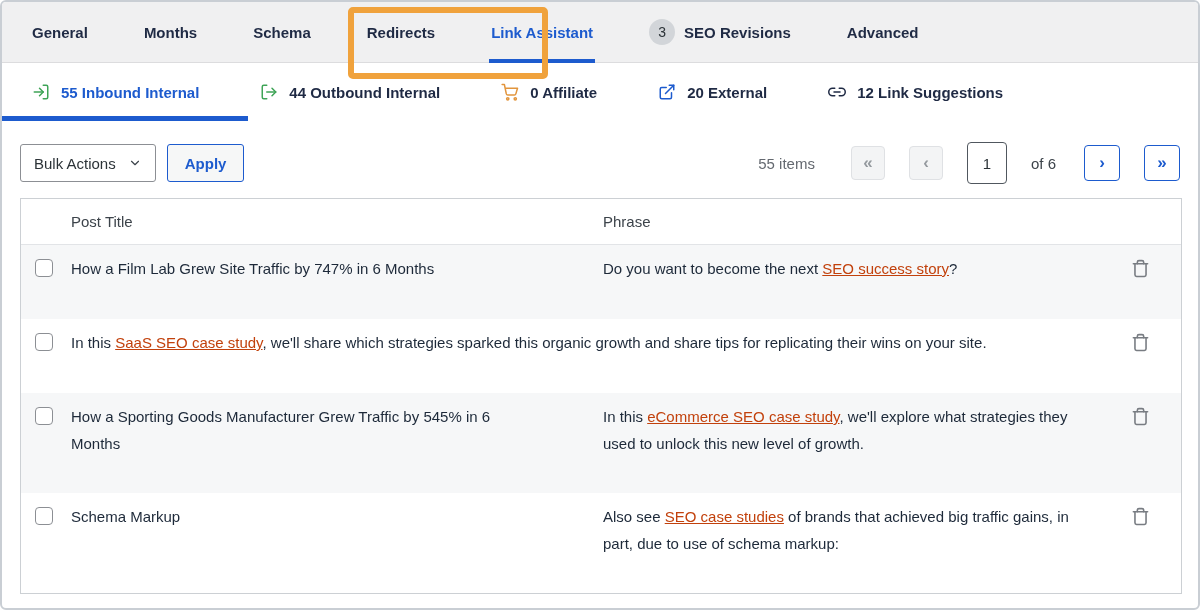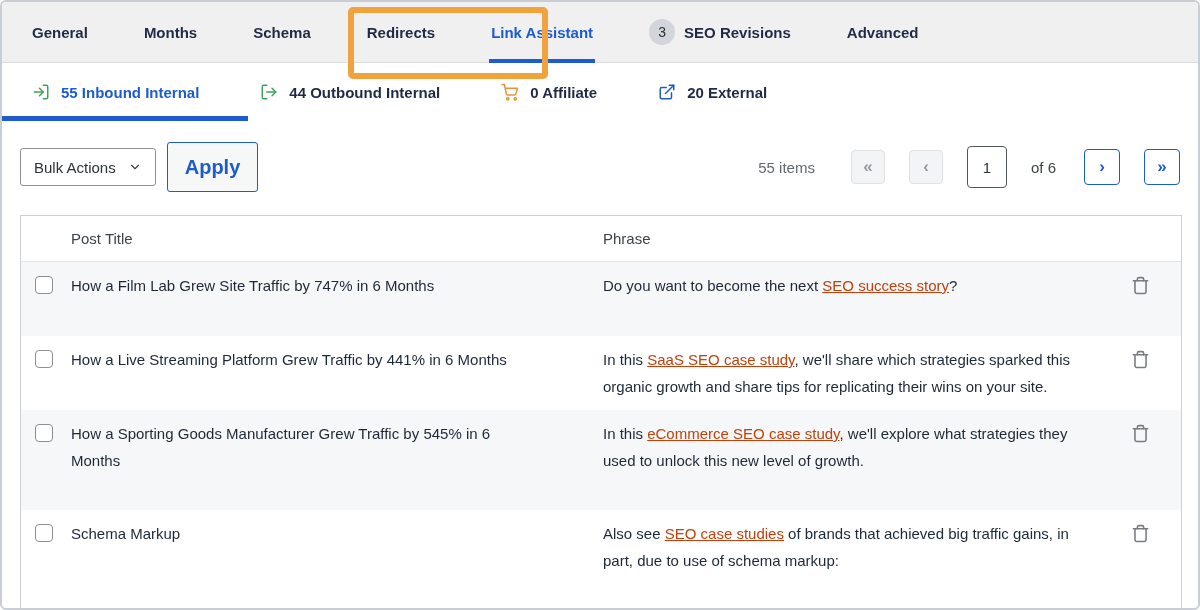--- a/index.html
+++ b/index.html
@@ -57,23 +57,23 @@
     padding:21px 18px 0 18px;
   }
   .toolbar-left { display:flex; align-items:center; }
   .bulk-select {
     display:flex; align-items:center; gap:12px; height:38px; padding:0 13px;
     background:#fff; border:1px solid #8c8f94; border-radius:3px;
     font-family:inherit; font-size:15px; color:#2c3338; cursor:pointer;justify-content:flex-end;
   }
   .bulk-select .icon { display:flex; color:#3c434a; }
   .apply-btn {
-    height:50px; padding:0 17px; margin-left:11px; cursor:pointer;
+    height:38px; padding:0 17px; margin-left:11px; cursor:pointer;
     background:#f6f7f7; border:1px solid #1d5bce; border-radius:3px;
-    font-family:inherit; font-size:20px; font-weight:700; color:#1d5bce;
+    font-family:inherit; font-size:15px; font-weight:700; color:#1d5bce;
   }
   .pager { display:flex; align-items:center; gap:24px; }
   .items-count { font-size:15px; color:#646970; margin-right:12px; }
   .page-btn {
     display:flex; align-items:center; justify-content:center; cursor:pointer;
     font-family:inherit; font-size:17px; font-weight:700; border-radius:4px;
   }
   .page-btn.disabled {
     width:34px; height:34px; background:#f3f4f5; border:1px solid #dfe1e4; color:#959a9f;
   }
@@ -81,21 +81,21 @@
     width:36px; height:36px; background:#fff; border:1px solid #1d5bce; color:#1d5bce;
   }
   .page-input {
     width:40px; height:42px; border:1px solid #50575e; border-radius:4px;
     text-align:center; font-family:inherit; font-size:15px; color:#2c3338;
   }
   .of-label { font-size:15px; color:#3c434a; margin-right:4px; }
 
   
   .table {
-    position:absolute; left:18px; right:16px; top:213px;
+    position:absolute; left:18px; right:16px; top:196px;
     border:1px solid #ccd0d4; background:#fff;
   }
   .thead {
     display:flex; align-items:center; height:46px;
     border-bottom:1px solid #e2e4e7; font-size:15px; color:#3c434a; background:#fff;
   }
   .col-check { width:50px; flex:none; padding-left:14px; }
   .col-title { width:532px; flex:none; padding-right:24px; }
   .col-title .title-text { display:block; max-width:468px; }
   .col-phrase { flex:1; padding-right:24px; }
@@ -182,20 +182,30 @@
       </button>
       <button class="subtab">
         <span class="icon">
           <svg width="18" height="18" viewBox="0 0 24 24" fill="none" stroke="#1d5bce" stroke-width="2" stroke-linecap="round" stroke-linejoin="round">
             <path d="M18 13v6a2 2 0 0 1-2 2H5a2 2 0 0 1-2-2V8a2 2 0 0 1 2-2h6"></path>
             <polyline points="15 3 21 3 21 9"></polyline>
             <line x1="10" y1="14" x2="21" y2="3"></line>
           </svg>
         </span>
         <span>20 External</span>
+      </button>
+      <button class="subtab">
+        <span class="icon">
+          <svg width="18" height="18" viewBox="0 0 24 24" fill="none" stroke="#1f2a44" stroke-width="2" stroke-linecap="round" stroke-linejoin="round">
+            <path d="M15 7h3a5 5 0 0 1 0 10h-3"></path>
+            <path d="M9 17H6A5 5 0 0 1 6 7h3"></path>
+            <line x1="8" y1="12" x2="16" y2="12"></line>
+          </svg>
+        </span>
+        <span>12 Link Suggestions</span>
       </button>
     </nav>
 
   <div class="toolbar">
     <div class="toolbar-left">
       <button class="bulk-select">
         <span>Bulk Actions</span>
         <span class="icon" id="bulk-chevron">
             <svg width="14" height="14" viewBox="0 0 24 24" fill="none" stroke="currentColor" stroke-width="2" stroke-linecap="round" stroke-linejoin="round">
               <polyline points="6 9 12 15 18 9"></polyline>
@@ -233,23 +243,20 @@
             <button class="trash-btn">
               <span><svg width="19" height="19" viewBox="0 0 24 24" fill="none" stroke="currentColor" stroke-width="2" stroke-linecap="round" stroke-linejoin="round">
                   <polyline points="3 6 5 6 21 6"></polyline>
                   <path d="M19 6v14a2 2 0 0 1-2 2H7a2 2 0 0 1-2-2V6m3 0V4a2 2 0 0 1 2-2h4a2 2 0 0 1 2 2v2"></path>
                 </svg></span>
             </button>
           </div>
         </div>
         <div class="row">
           <div class="col-check"><input type="checkbox" class="row-checkbox" style=""></div>
-          <div class="col-title">
-            <span class="title-text">How a Live Streaming Platform Grew Traffic by 441% in 6 Months</span>
-          </div>
           <div class="col-phrase">In this <a class="phrase-link">SaaS SEO case study</a>, we'll share which strategies sparked this organic growth and share tips for replicating their wins on your site.</div>
           <div class="col-actions">
             <button class="trash-btn">
               <span><svg width="19" height="19" viewBox="0 0 24 24" fill="none" stroke="currentColor" stroke-width="2" stroke-linecap="round" stroke-linejoin="round">
                   <polyline points="3 6 5 6 21 6"></polyline>
                   <path d="M19 6v14a2 2 0 0 1-2 2H7a2 2 0 0 1-2-2V6m3 0V4a2 2 0 0 1 2-2h4a2 2 0 0 1 2 2v2"></path>
                 </svg></span>
             </button>
           </div>
         </div>

